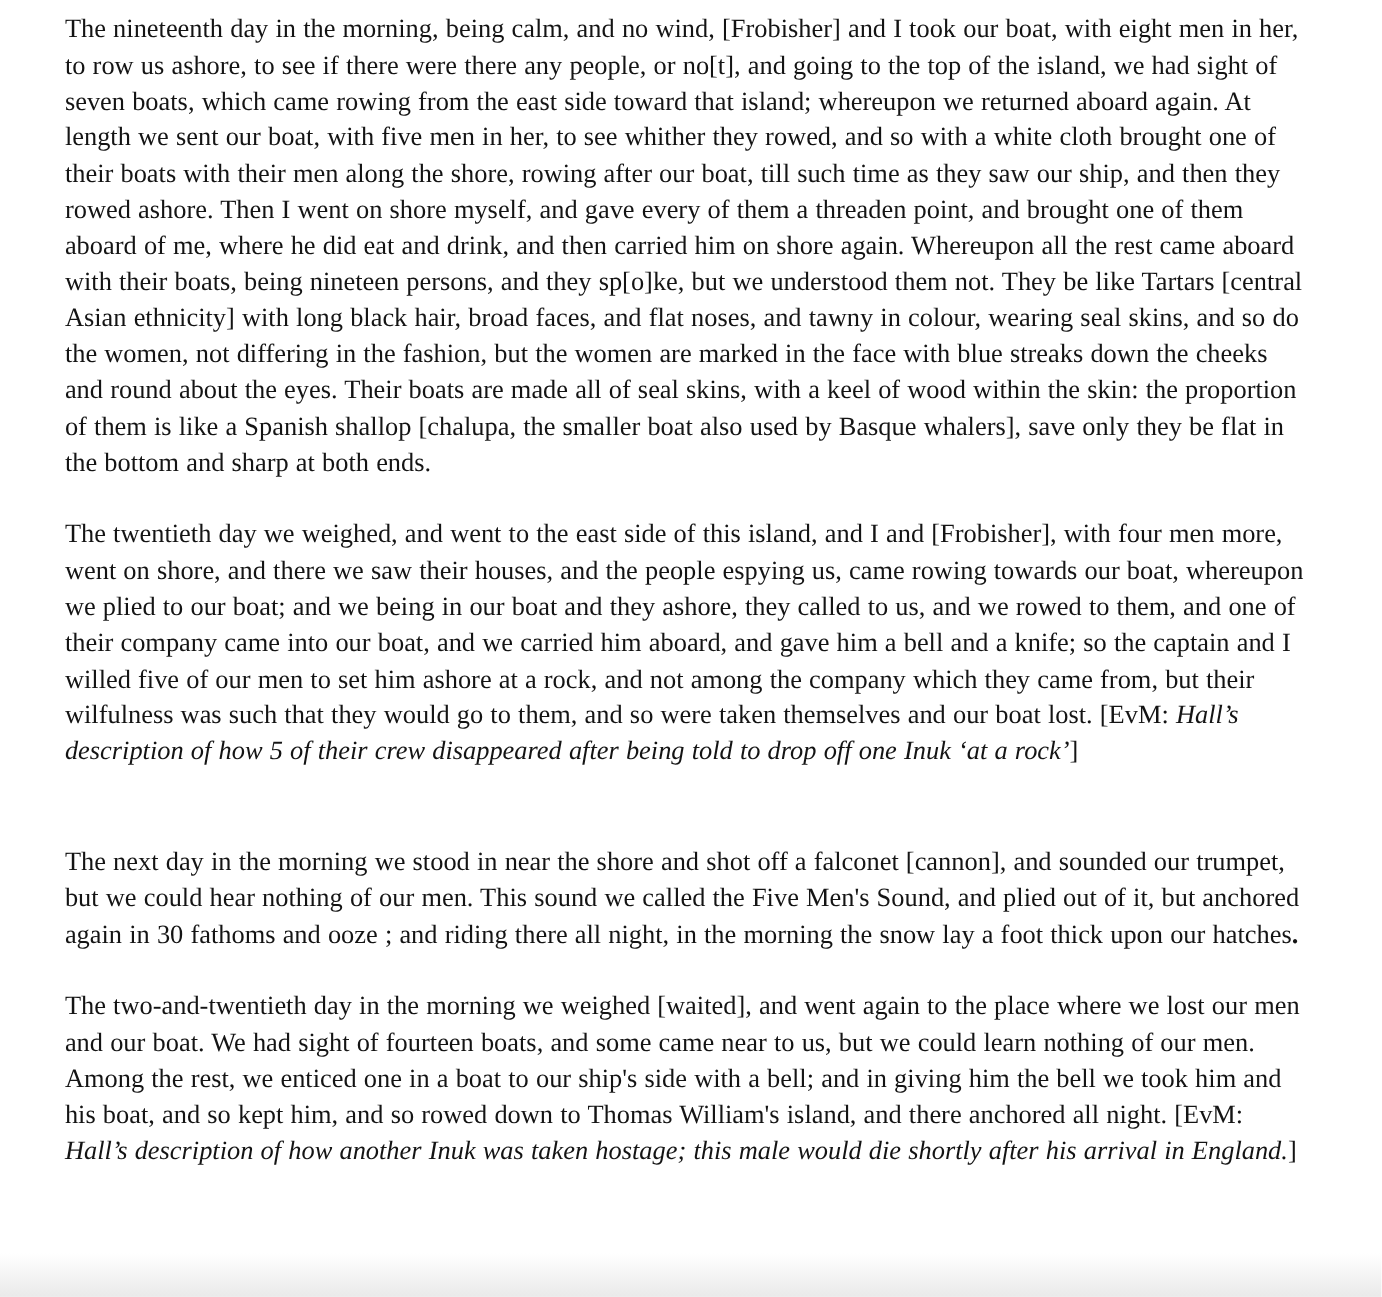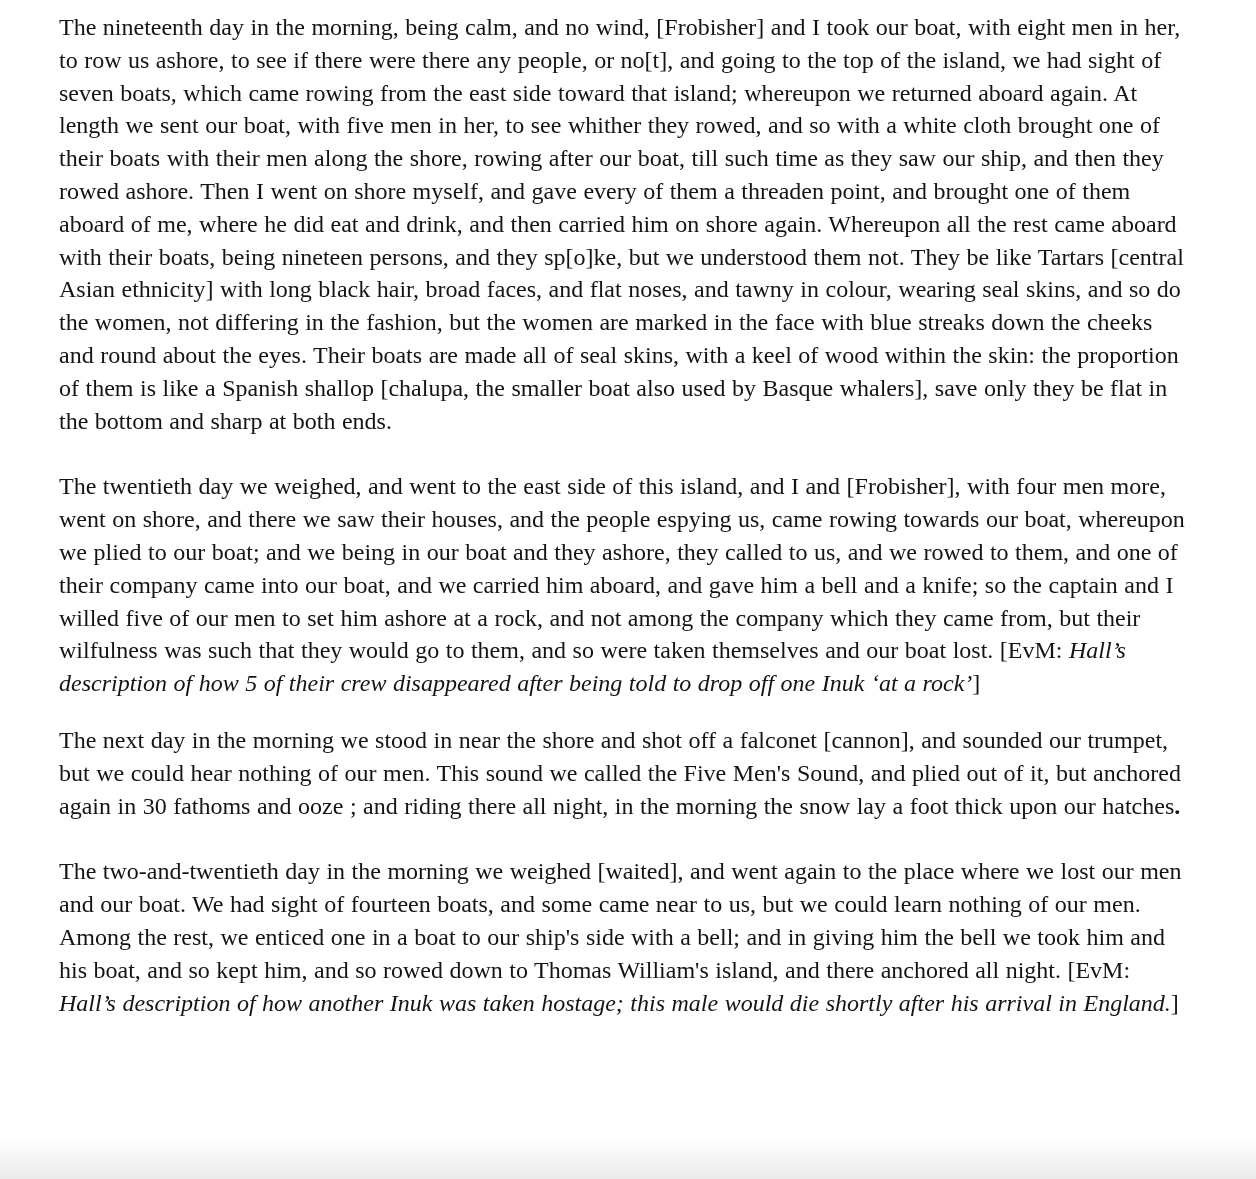--- a/index.html
+++ b/index.html
@@ -22,21 +22,21 @@
     font-size: 24px;
     line-height: 32.8px;
     color: #141414;
     text-align: left;
   }
   .para {
     margin: 0 0 33px 0;
     word-spacing: 0.5px;
   }
   
-  .para:nth-of-type(2) { margin-bottom: 24px; }
+  .para:nth-of-type(2) { margin-bottom: 68px; }
   .para:nth-of-type(3) { margin-bottom: 33px; }
   .seg-normal { font-style: normal; font-weight: normal; }
   .seg-italic { font-style: italic; }
   .seg-bold   { font-weight: bold; }
   .page-fade {
     position: absolute;
     left: 0;
     right: 0;
     bottom: 0;
     height: 40px;

